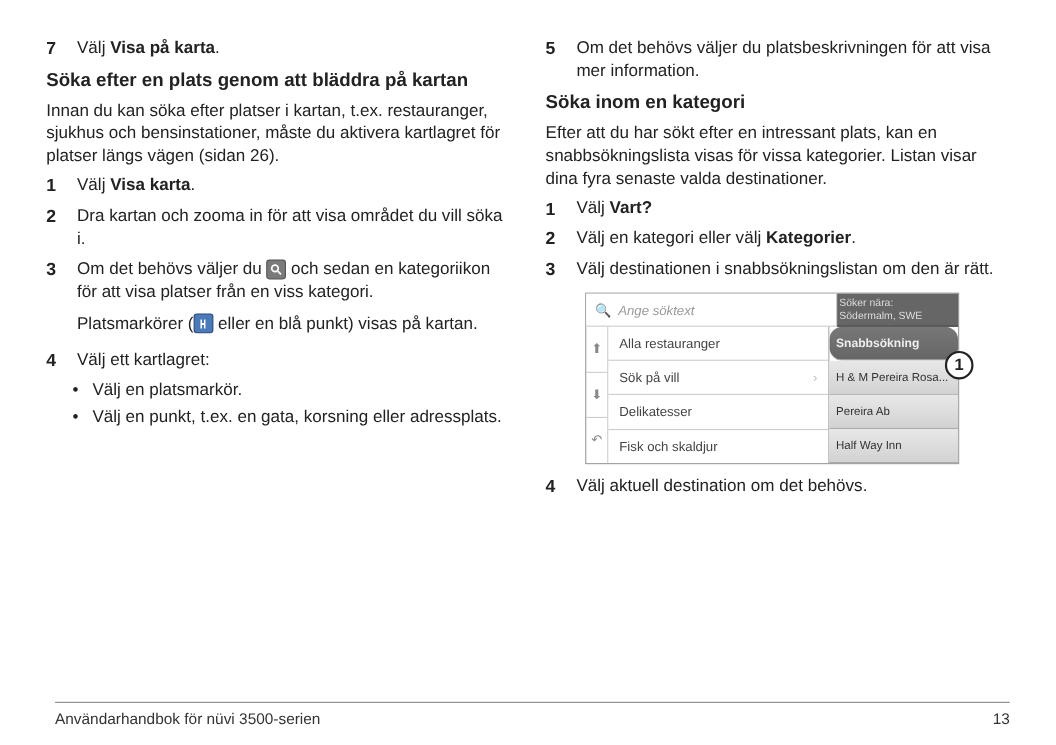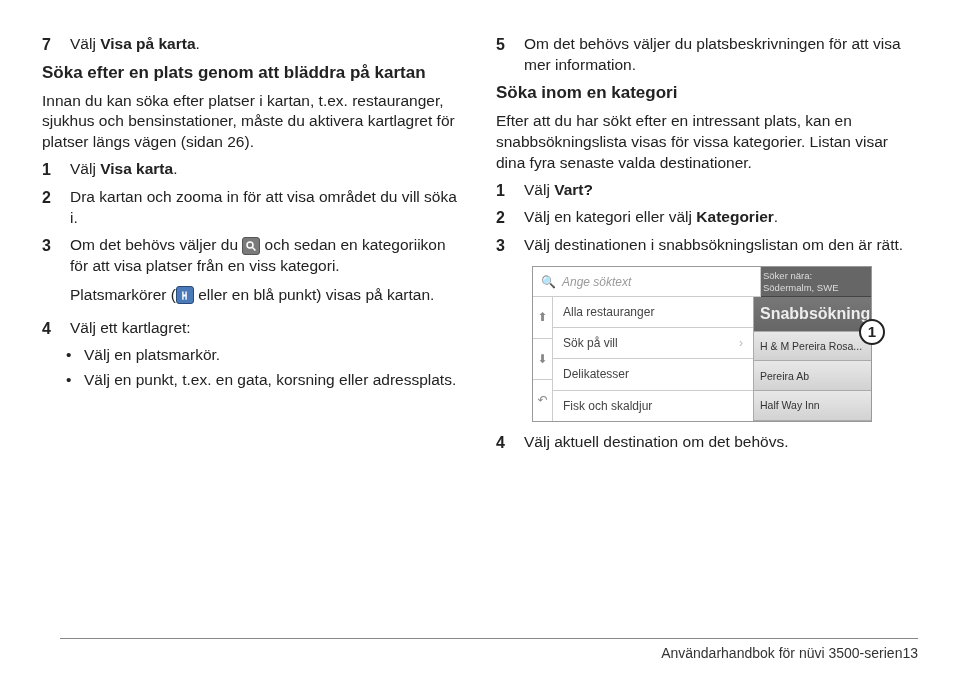--- a/index.html
+++ b/index.html
@@ -111,37 +111,38 @@
     font-size: 10.5px;
     background: linear-gradient(#e8e8e8,#d2d2d2);
     border-bottom: 1px solid #aaa;
     color: #333;
     display: flex; align-items: center;
   }
   .right-item.head {
     background: linear-gradient(#777,#666);
     color: #eee;
     font-weight: bold;
-    font-size: 16px;
+    font-size: 11px;
+    border-radius: 12px;
   }
   .callout {
     position: absolute;
     right: -14px; top: 22px;
     width: 26px; height: 26px;
     border-radius: 50%;
     background: #fff;
     border: 2px solid #222;
     display: flex; align-items: center; justify-content: center;
     font-weight: bold; font-size: 15px;
   }
 
   .footer {
     position: absolute;
-    bottom: 16px; left: 60px; right: 42px;
-    display: flex; justify-content: flex-end;
+    bottom: 16px; left: 50px; right: 42px;
+    display: flex; justify-content: space-between;
     border-top: 1px solid #888;
     padding-top: 6px;
     font-size: 14px; color: #333;
   }
 </style>
 </head>
 <body>
 
 <div class="columns">
 

